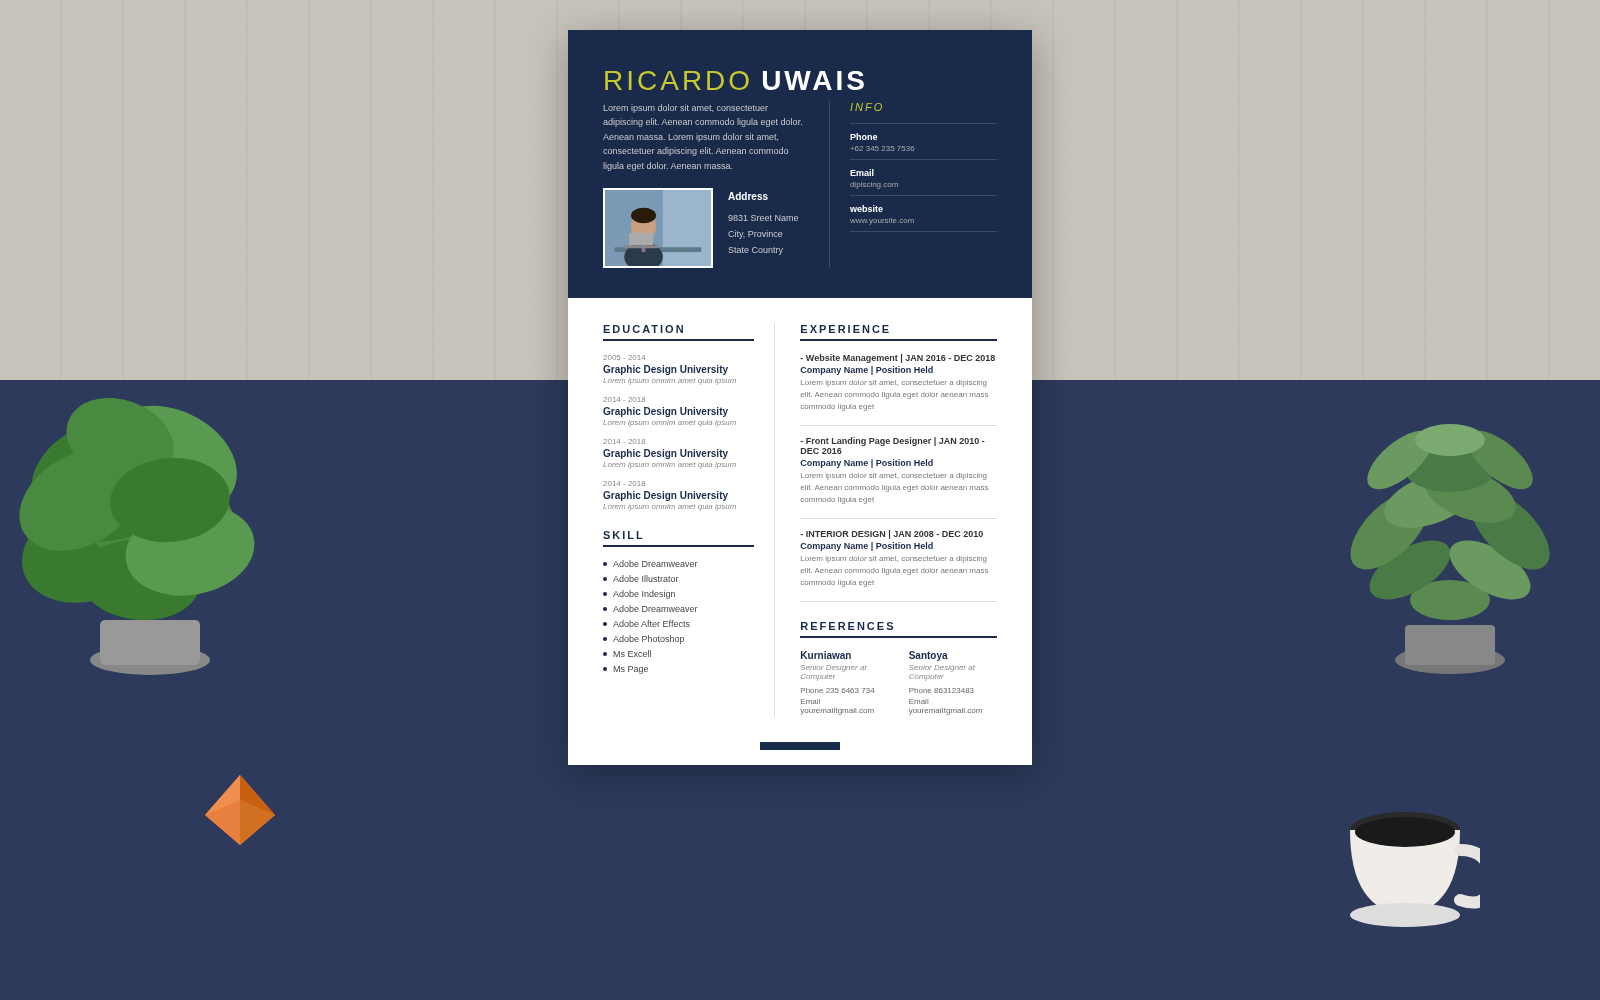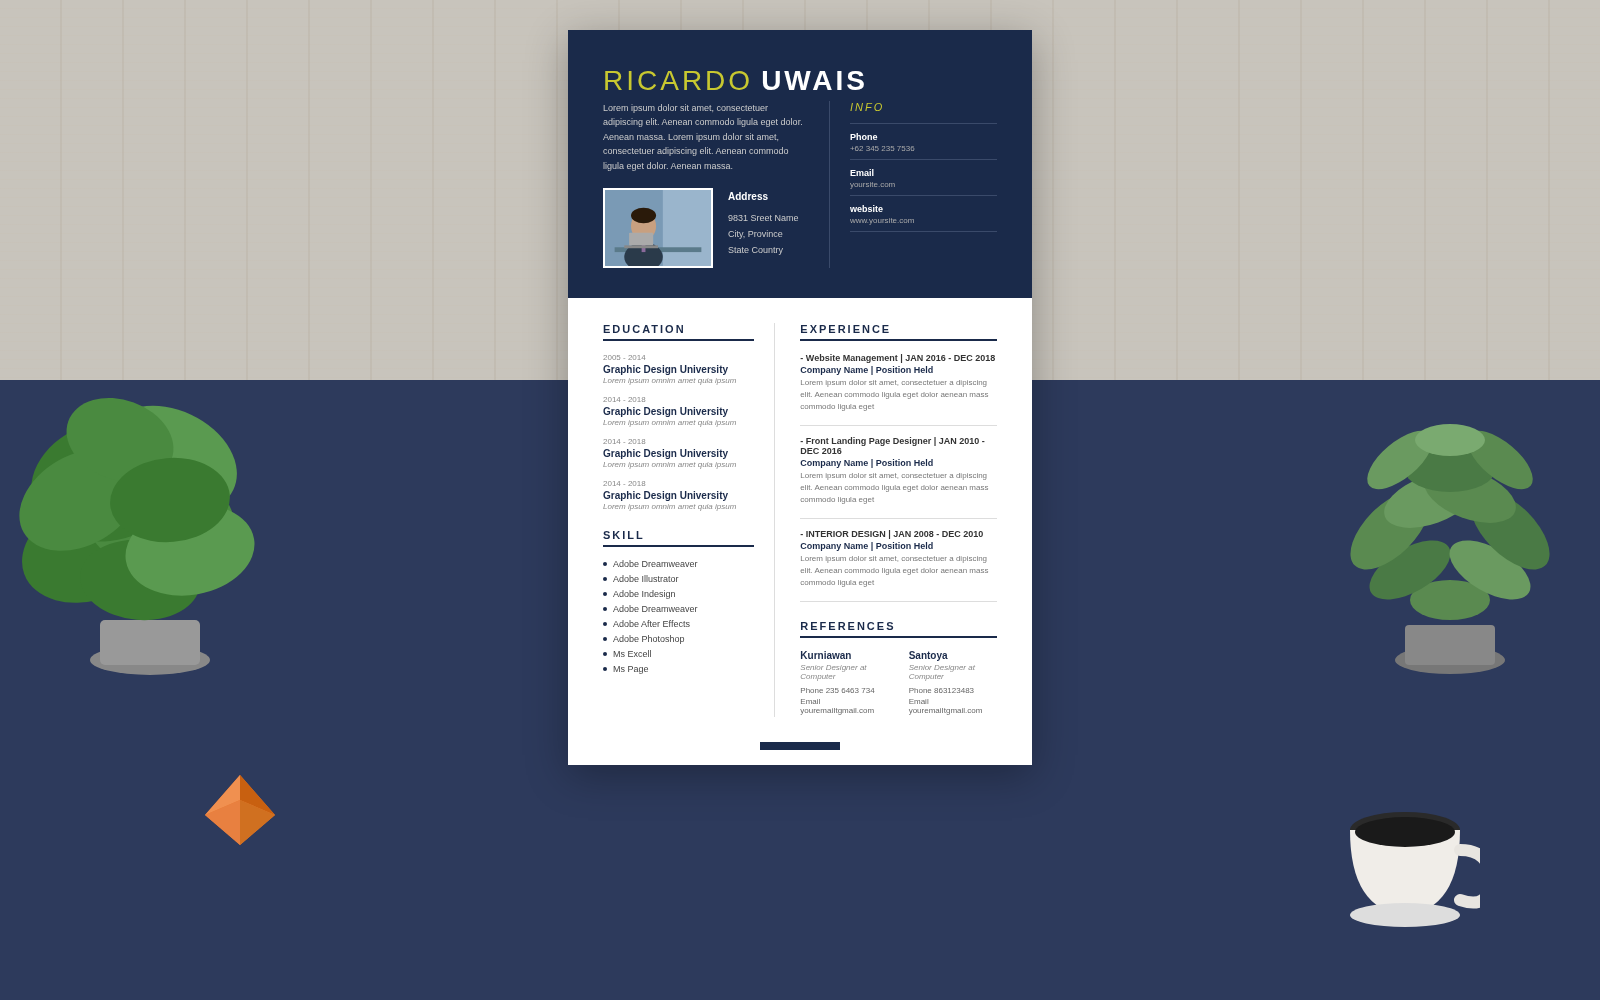--- a/index.html
+++ b/index.html
@@ -477,21 +477,21 @@
         </div>
       </div>
 
       <div class="header-right">
         <div class="info-title">INFO</div>
         <hr class="info-divider">
         <div class="info-label">Phone</div>
         <div class="info-value">+62 345 235 7536</div>
         <hr class="info-divider">
         <div class="info-label">Email</div>
-        <div class="info-value">yoursite.com</div>
+        <div class="info-value">dipiscing.com</div>
         <hr class="info-divider">
         <div class="info-label">website</div>
         <div class="info-value">www.yoursite.com</div>
         <hr class="info-divider">
       </div>
     </div>
   </div>
 
   <div class="resume-body">
 

